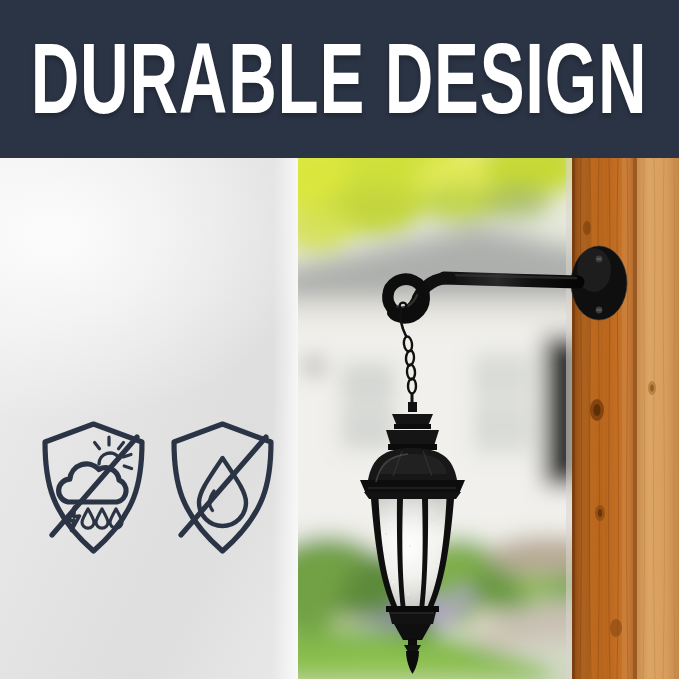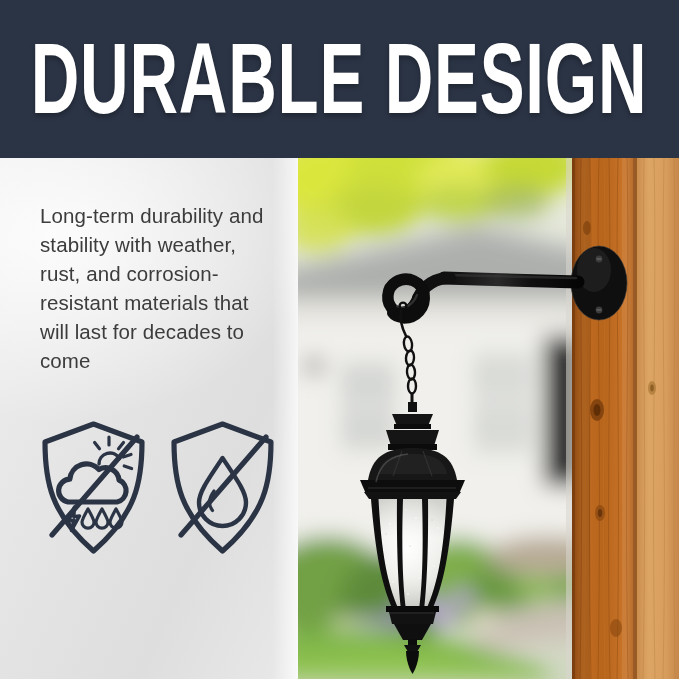--- a/index.html
+++ b/index.html
@@ -110,21 +110,20 @@
 <div class="page">
 
   <div class="header">
     <div class="header-title">DURABLE DESIGN</div>
   </div>
 
   <div class="body-area">
 
     <div class="left-panel">
 
-      <div class="desc">Long-term durability and stability with weather, rust, and corrosion-resistant materials that will last for decades to come</div>
 
       <div class="icon-row">
 
         <div class="icon-box">
           <svg viewBox="0 0 111 135" fill="none" stroke="#2b3445" stroke-width="5.2" stroke-linecap="round" stroke-linejoin="round">
 
             <path d="M55.5 4 L104 22 C104 62 98 94 55.5 131 C13 94 7 62 7 22 Z"></path>
 
             <g stroke-width="3.2">
               <line x1="71" y1="25" x2="71" y2="17"></line>

